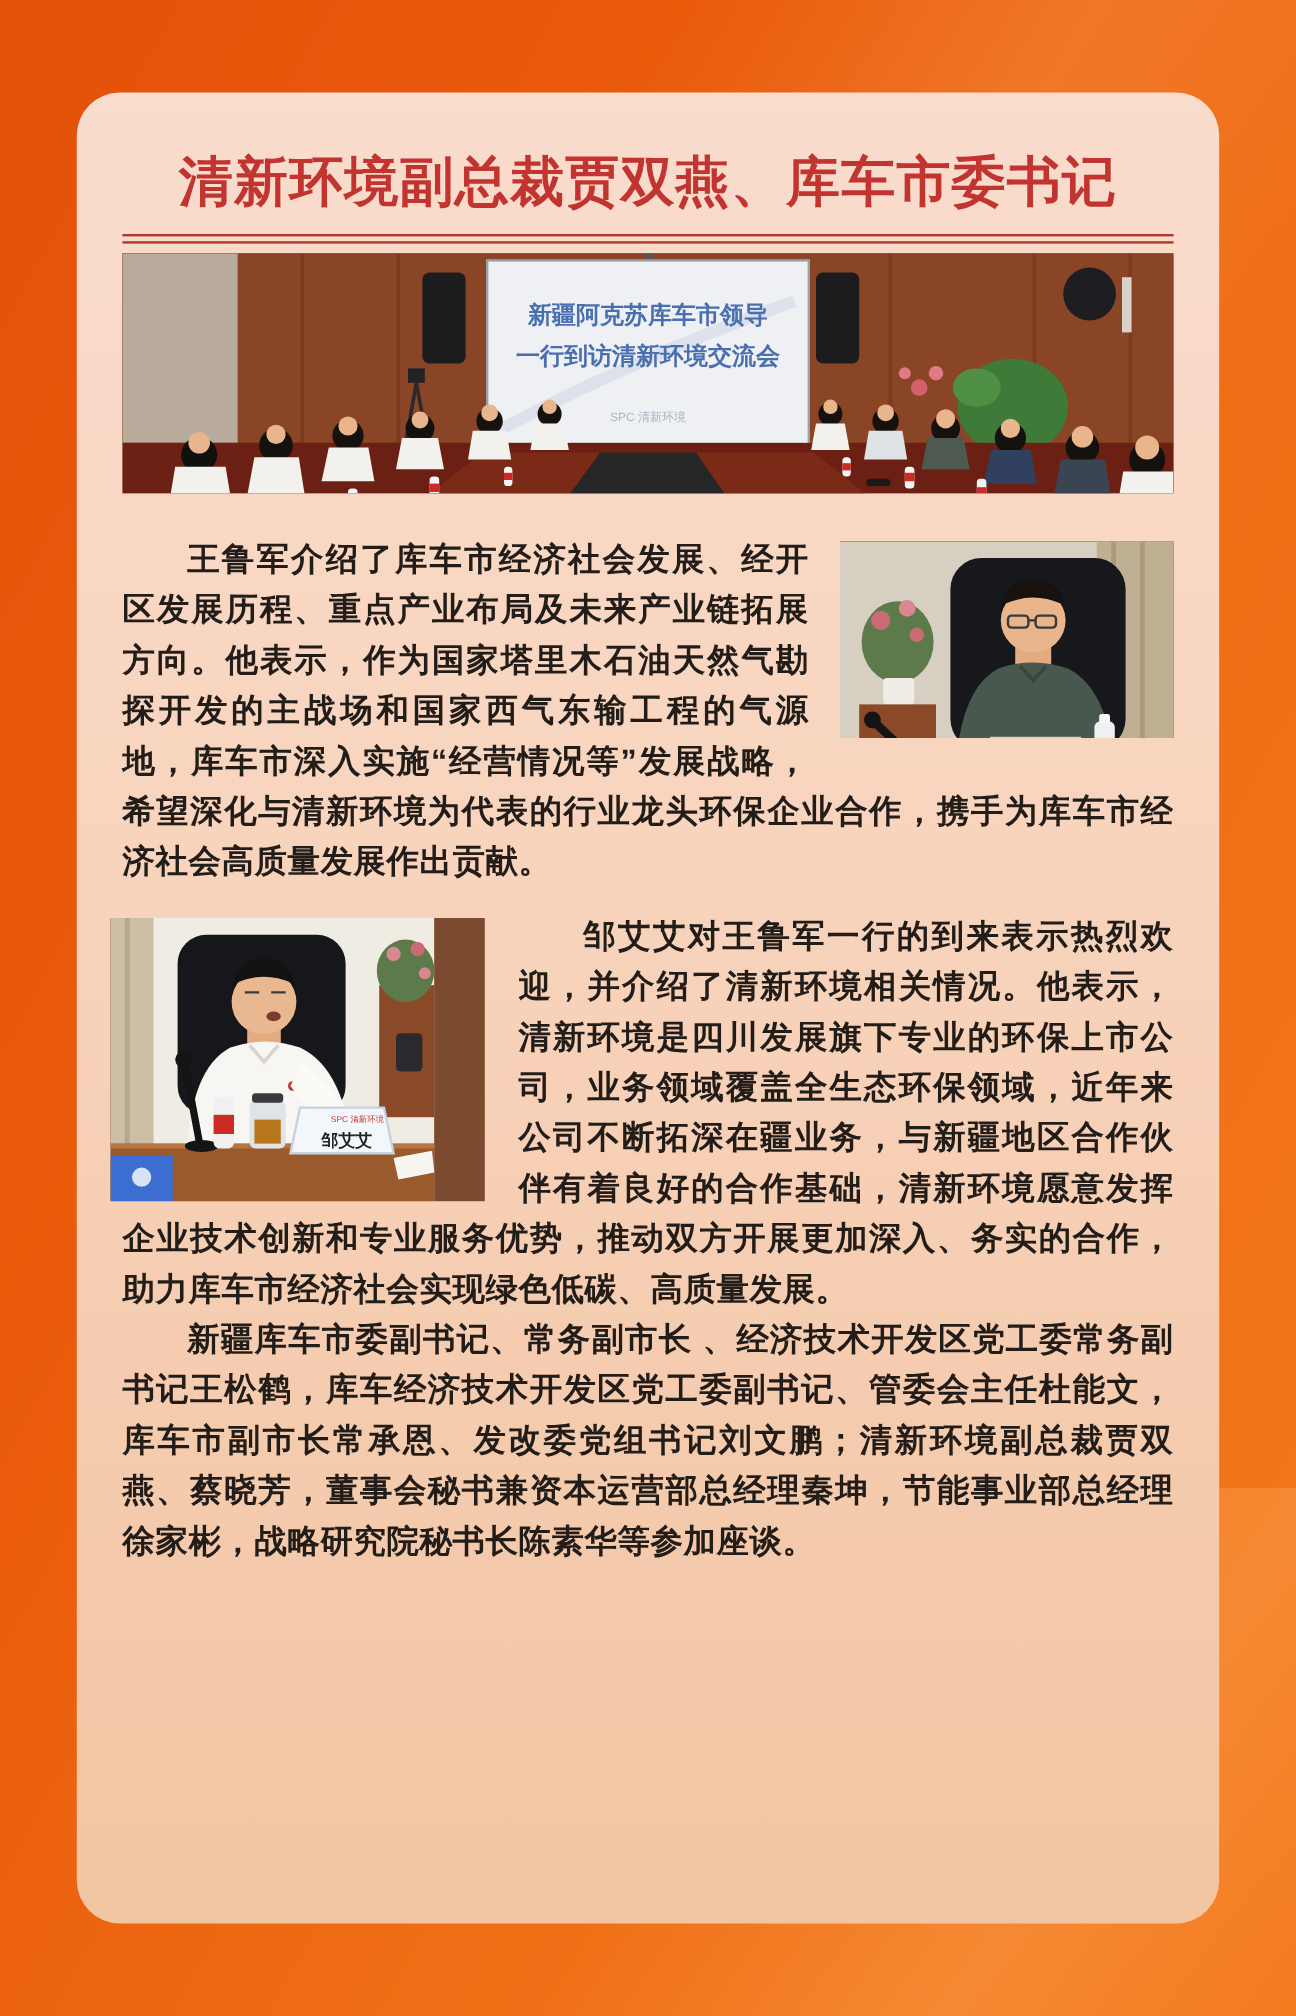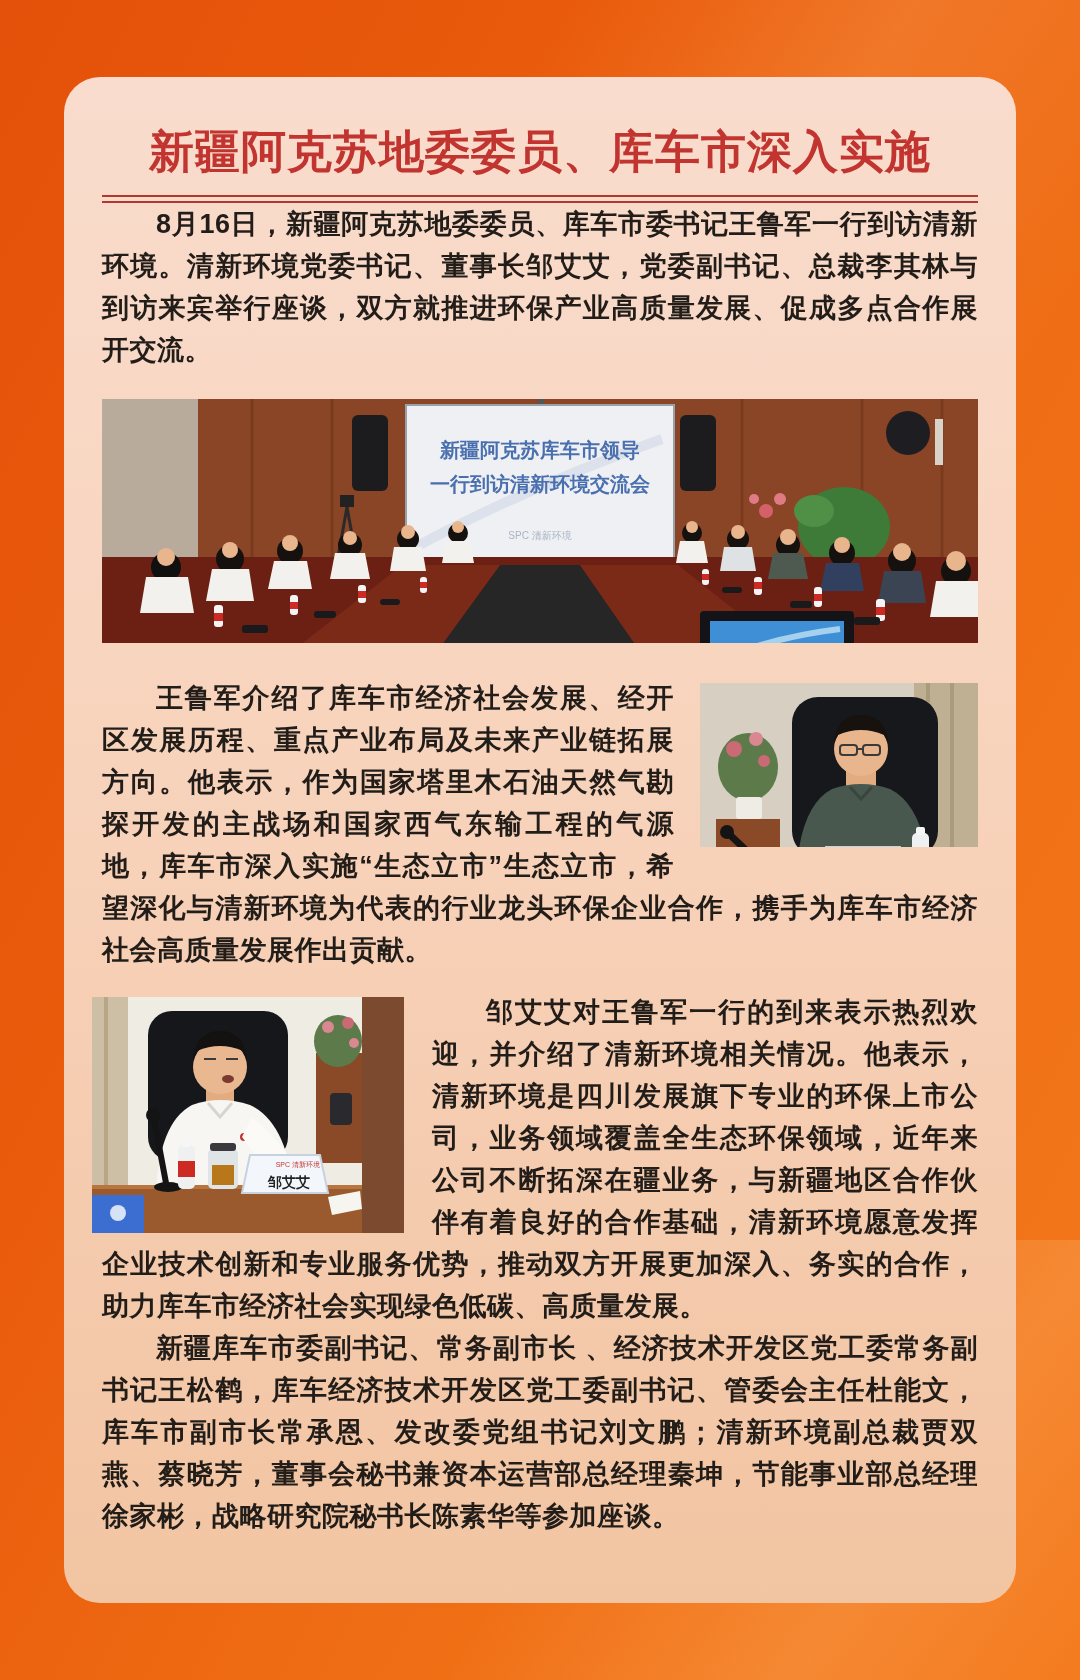--- a/index.html
+++ b/index.html
@@ -29,46 +29,45 @@
     margin-top:14px;height:4px;
     border-top:2px solid #b2382f;border-bottom:2px solid #b2382f;
   }
   p.body-text{
     margin:0;color:#221d19;font-size:27px;line-height:42px;font-weight:700;
     text-align:justify;text-indent:2em;letter-spacing:.5px;
   }
   .mt-p1{margin-top:22px;}
   .photo{display:block;overflow:hidden;background:#7c4a2e;}
   figure{margin:0;padding:0;}
-  .photo-main{width:876px;height:244px;margin:28px auto 0;text-decoration:underline;}
+  .photo-main{width:876px;height:200px;margin:8px auto 0;text-decoration:underline;}
   .para-block{margin-top:0;}
   .para-block::after{content:"";display:block;clear:both;}
   .block-wang{margin-top:34px;}
   .block-zou{margin-top:20px;}
   .photo-wang{float:right;width:278px;height:164px;margin:6px 0 8px 26px;}
   .photo-zou{float:left;width:312px;height:236px;margin:6px 28px 8px -10px;}
   .mt-p4{margin-top:24px;}
   .mt-p5{margin-top:32px;}
   svg{display:block;}
 </style>
 </head>
 <body>
 
 <div class="bg-streak streak-1"></div>
 <div class="bg-streak streak-2"></div>
 
 <div class="card">
 
   <h1 class="title">
-    <span>新疆阿克苏地委委员、库车市深入实施</span><br>
+    <span>清新环境副总裁贾双燕、库车市委书记</span><br>
   </h1>
 
   <div class="divider"></div>
 
-  <p class="body-text mt-p1">8月16日，新疆阿克苏地委委员、库车市委书记王鲁军一行到访清新环境。清新环境党委书记、董事长邹艾艾，党委副书记、总裁李其林与到访来宾举行座谈，双方就推进环保产业高质量发展、促成多点合作展开交流。</p>
 
   <figure class="photo photo-main">
     <svg viewBox="0 0 876 284" width="876" height="284">
 
       <rect x="0" y="0" width="876" height="158" fill="#8a4526"></rect>
       <rect x="0" y="0" width="96" height="158" fill="#b8ab9c"></rect>
       <g stroke="#73361c" stroke-width="3" opacity=".7">
         <line x1="150" y1="0" x2="150" y2="158"></line>
           <line x1="230" y1="0" x2="230" y2="158"></line>
         <line x1="640" y1="0" x2="640" y2="158"></line>
@@ -262,21 +261,21 @@
         </g>
         <g>
           <rect x="212" y="150" width="17" height="42" rx="5" fill="#eef0f2"></rect>
           <rect x="212" y="166" width="17" height="15" fill="#cc2a22"></rect>
           <rect x="216" y="144" width="9" height="8" rx="2" fill="#f6f6f6"></rect>
         </g>
         <rect x="238" y="182" width="28" height="9" rx="2" fill="#23252a"></rect>
         <polygon points="242,172 276,168 278,178 246,182" fill="#f7f5ef"></polygon>
       </svg>
     </figure>
-    <p class="body-text">王鲁军介绍了库车市经济社会发展、经开区发展历程、重点产业布局及未来产业链拓展方向。他表示，作为国家塔里木石油天然气勘探开发的主战场和国家西气东输工程的气源地，库车市深入实施“生态立市”生态立市，希望深化与清新环境为代表的行业龙头环保企业合作，携手为库车市经济社会高质量发展作出贡献。</p>
+    <p class="body-text">王鲁军介绍了库车市经济社会发展、经开区发展历程、重点产业布局及未来产业链拓展方向。他表示，作为国家塔里木石油天然气勘探开发的主战场和国家西气东输工程的气源地，库车市深入实施“经营情况等”发展战略，希望深化与清新环境为代表的行业龙头环保企业合作，携手为库车市经济社会高质量发展作出贡献。</p>
   </div>
 
   <div class="para-block block-zou">
     <figure class="photo photo-zou">
       <svg viewBox="0 0 270 236" width="270" height="236">
         <rect width="270" height="236" fill="#efece4"></rect>
         <rect x="0" y="0" width="36" height="200" fill="#cdbfa6"></rect>
         <line x1="14" y1="0" x2="14" y2="200" stroke="#b8a686" stroke-width="4"></line>
 
         <rect x="224" y="56" width="46" height="110" fill="#8a4a28"></rect>

